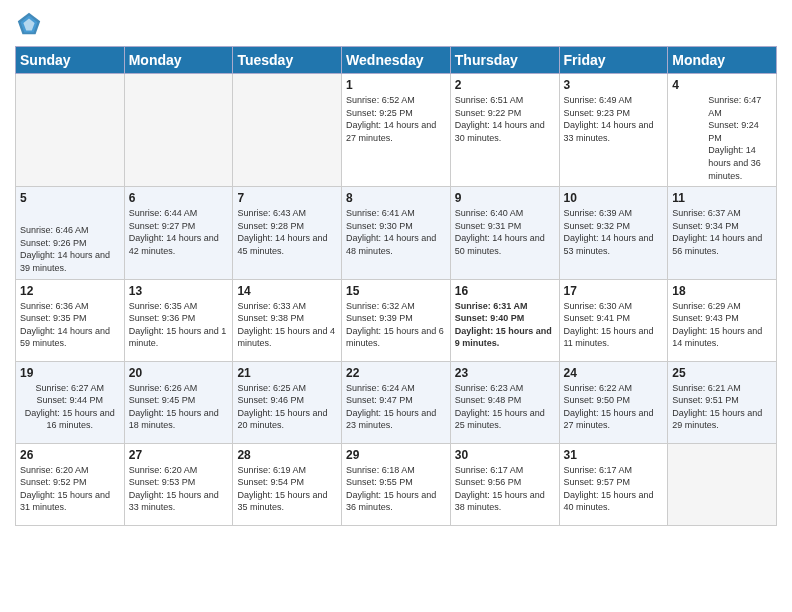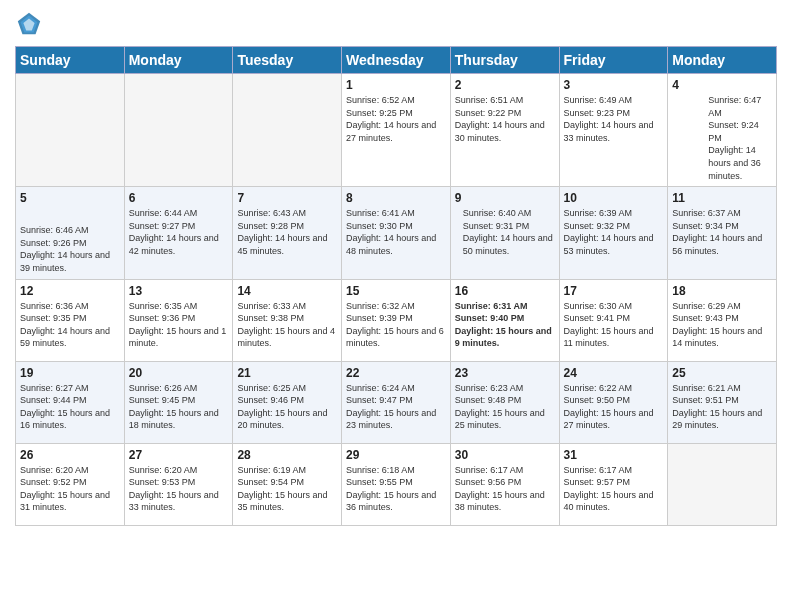--- a/index.html
+++ b/index.html
@@ -188,21 +188,21 @@
 Daylight: 14 hours and 45 minutes.</div>
           </td>
           <td>
             <span class="day-num">8</span>
             <div class="day-info" style="white-space: pre-line;">Sunrise: 6:41 AM
 Sunset: 9:30 PM
 Daylight: 14 hours and 48 minutes.</div>
           </td>
           <td>
             <span class="day-num">9</span>
-            <div class="day-info" style="white-space: pre-line; margin-left: 8px;">Sunrise: 6:40 AM
+            <div class="day-info" style="white-space: pre-line;">Sunrise: 6:40 AM
 Sunset: 9:31 PM
 Daylight: 14 hours and 50 minutes.</div>
           </td>
           <td>
             <span class="day-num">10</span>
             <div class="day-info" style="white-space: pre-line;">Sunrise: 6:39 AM
 Sunset: 9:32 PM
 Daylight: 14 hours and 53 minutes.</div>
           </td>
           <td>
@@ -252,21 +252,21 @@
           <td>
             <span class="day-num">18</span>
             <div class="day-info" style="white-space: pre-line;">Sunrise: 6:29 AM
 Sunset: 9:43 PM
 Daylight: 15 hours and 14 minutes.</div>
           </td>
         </tr>
         <tr>
           <td>
             <span class="day-num">19</span>
-            <div class="day-info" style="white-space: pre-line;">Sunrise: 6:27 AM
+            <div class="day-info" style="white-space: pre-line; text-align: center;">Sunrise: 6:27 AM
 Sunset: 9:44 PM
 Daylight: 15 hours and 16 minutes.</div>
           </td>
           <td>
             <span class="day-num">20</span>
             <div class="day-info" style="white-space: pre-line;">Sunrise: 6:26 AM
 Sunset: 9:45 PM
 Daylight: 15 hours and 18 minutes.</div>
           </td>
           <td>

